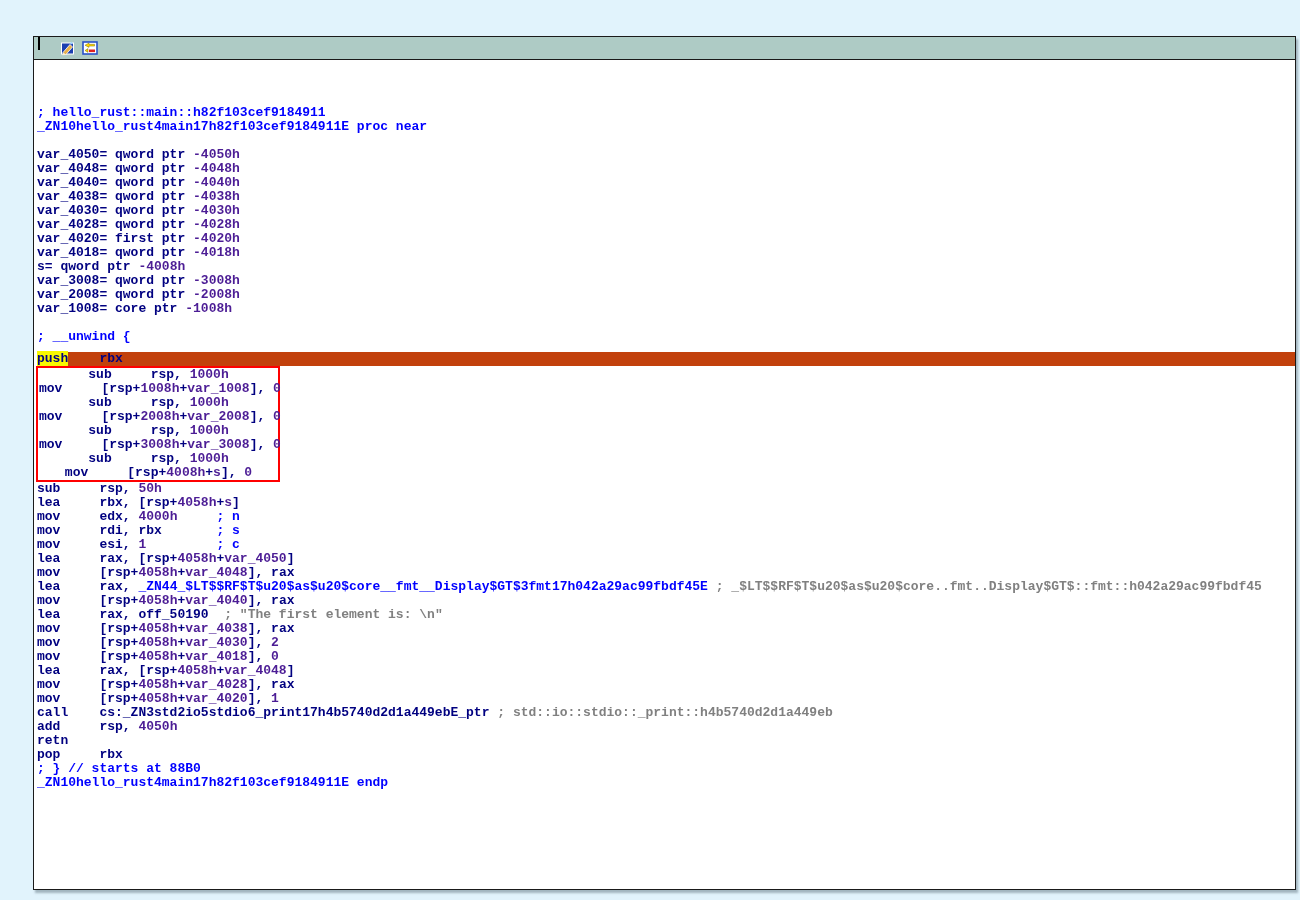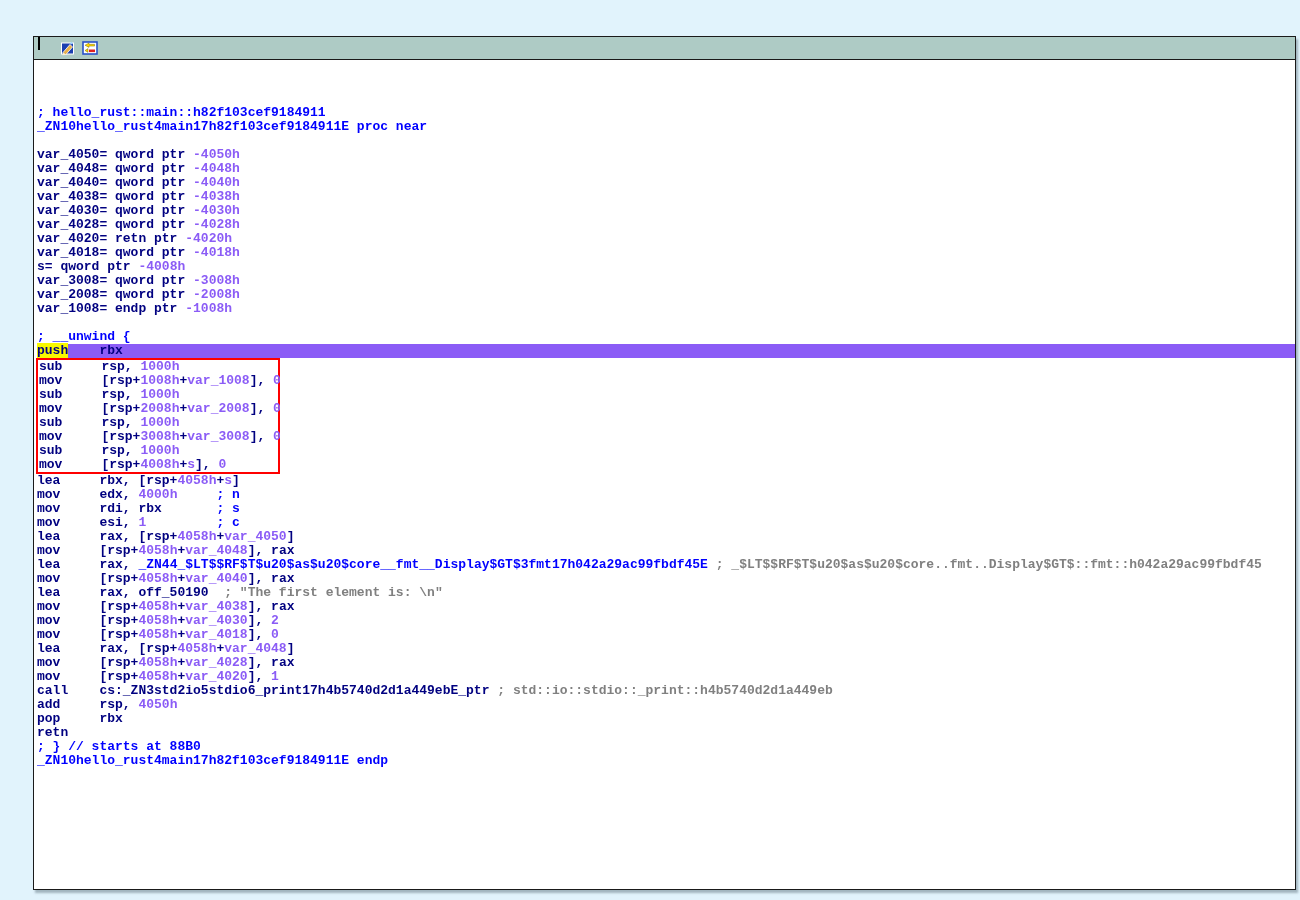--- a/index.html
+++ b/index.html
@@ -33,32 +33,33 @@
   .listing{
     position:relative;
     padding:4px 0 0 3px;
     font-size:13px;
     font-weight:bold;
     color:#000080;
     overflow:hidden;
     height:780px;
   }
   .asm-line{height:14px;line-height:14px;white-space:pre;overflow:visible;}
-  .cursor-line{background:#8b5cf6;margin-right:0;}
+  .cursor-line{background:#c2410c;margin-right:0;margin-top:8px;}
   .seg-n{color:#000080;}
-  .seg-g{color:#8b5cf6;}
+  .seg-g{color:#4c1d95;}
   .seg-b{color:#0000ff;}
   .seg-c{color:#808080;}
   .seg-hlw{color:#000080;background:#f8f800;}
   .red-box{
     border:2px solid #ff0000;
     width:244px;
     box-sizing:border-box;
     padding-left:0;
     margin-left:-1px;
+    text-align:center;
   }
   .red-box .asm-line{padding-left:1px;}
 </style>
 </head>
 <body>
 
 <div class="window">
   <div class="toolbar">
     <span class="tbtn">
       <span class="palette"></span>
@@ -86,54 +87,55 @@
       <div class="asm-line"></div>
       <div class="asm-line"><span class="seg-b">; hello_rust::main::h82f103cef9184911</span></div>
       <div class="asm-line"><span class="seg-b">_ZN10hello_rust4main17h82f103cef9184911E proc near</span></div>
       <div class="asm-line"></div>
       <div class="asm-line"><span class="seg-n">var_4050= qword ptr </span><span class="seg-g">-4050h</span></div>
       <div class="asm-line"><span class="seg-n">var_4048= qword ptr </span><span class="seg-g">-4048h</span></div>
       <div class="asm-line"><span class="seg-n">var_4040= qword ptr </span><span class="seg-g">-4040h</span></div>
       <div class="asm-line"><span class="seg-n">var_4038= qword ptr </span><span class="seg-g">-4038h</span></div>
       <div class="asm-line"><span class="seg-n">var_4030= qword ptr </span><span class="seg-g">-4030h</span></div>
       <div class="asm-line"><span class="seg-n">var_4028= qword ptr </span><span class="seg-g">-4028h</span></div>
-      <div class="asm-line"><span class="seg-n">var_4020= retn ptr </span><span class="seg-g">-4020h</span></div>
+      <div class="asm-line"><span class="seg-n">var_4020= first ptr </span><span class="seg-g">-4020h</span></div>
       <div class="asm-line"><span class="seg-n">var_4018= qword ptr </span><span class="seg-g">-4018h</span></div>
       <div class="asm-line"><span class="seg-n">s= qword ptr </span><span class="seg-g">-4008h</span></div>
       <div class="asm-line"><span class="seg-n">var_3008= qword ptr </span><span class="seg-g">-3008h</span></div>
       <div class="asm-line"><span class="seg-n">var_2008= qword ptr </span><span class="seg-g">-2008h</span></div>
-      <div class="asm-line"><span class="seg-n">var_1008= endp ptr </span><span class="seg-g">-1008h</span></div>
+      <div class="asm-line"><span class="seg-n">var_1008= core ptr </span><span class="seg-g">-1008h</span></div>
       <div class="asm-line"></div>
       <div class="asm-line"><span class="seg-b">; __unwind {</span></div>
       <div class="asm-line cursor-line"><span class="seg-hlw">push</span><span class="seg-n">    rbx</span></div>
       <div class="red-box">
         <div class="asm-line"><span class="seg-n">sub     rsp, </span><span class="seg-g">1000h</span></div>
         <div class="asm-line"><span class="seg-n">mov     [rsp+</span><span class="seg-g">1008h</span><span class="seg-n">+</span><span class="seg-g">var_1008</span><span class="seg-n">], </span><span class="seg-g">0</span></div>
         <div class="asm-line"><span class="seg-n">sub     rsp, </span><span class="seg-g">1000h</span></div>
         <div class="asm-line"><span class="seg-n">mov     [rsp+</span><span class="seg-g">2008h</span><span class="seg-n">+</span><span class="seg-g">var_2008</span><span class="seg-n">], </span><span class="seg-g">0</span></div>
         <div class="asm-line"><span class="seg-n">sub     rsp, </span><span class="seg-g">1000h</span></div>
         <div class="asm-line"><span class="seg-n">mov     [rsp+</span><span class="seg-g">3008h</span><span class="seg-n">+</span><span class="seg-g">var_3008</span><span class="seg-n">], </span><span class="seg-g">0</span></div>
         <div class="asm-line"><span class="seg-n">sub     rsp, </span><span class="seg-g">1000h</span></div>
         <div class="asm-line"><span class="seg-n">mov     [rsp+</span><span class="seg-g">4008h</span><span class="seg-n">+</span><span class="seg-g">s</span><span class="seg-n">], </span><span class="seg-g">0</span></div>
       </div>
+      <div class="asm-line"><span class="seg-n">sub     rsp, </span><span class="seg-g">50h</span></div>
       <div class="asm-line"><span class="seg-n">lea     rbx, [rsp+</span><span class="seg-g">4058h</span><span class="seg-n">+</span><span class="seg-g">s</span><span class="seg-n">]</span></div>
       <div class="asm-line"><span class="seg-n">mov     edx, </span><span class="seg-g">4000h</span><span class="seg-b">     ; n</span></div>
       <div class="asm-line"><span class="seg-n">mov     rdi, rbx</span><span class="seg-b">       ; s</span></div>
       <div class="asm-line"><span class="seg-n">mov     esi, </span><span class="seg-g">1</span><span class="seg-b">         ; c</span></div>
       <div class="asm-line"><span class="seg-n">lea     rax, [rsp+</span><span class="seg-g">4058h</span><span class="seg-n">+</span><span class="seg-g">var_4050</span><span class="seg-n">]</span></div>
       <div class="asm-line"><span class="seg-n">mov     [rsp+</span><span class="seg-g">4058h</span><span class="seg-n">+</span><span class="seg-g">var_4048</span><span class="seg-n">], rax</span></div>
       <div class="asm-line"><span class="seg-n">lea     rax, </span><span class="seg-b">_ZN44_$LT$$RF$T$u20$as$u20$core__fmt__Display$GT$3fmt17h042a29ac99fbdf45E</span><span class="seg-c"> ; _$LT$$RF$T$u20$as$u20$core..fmt..Display$GT$::fmt::h042a29ac99fbdf45</span></div>
       <div class="asm-line"><span class="seg-n">mov     [rsp+</span><span class="seg-g">4058h</span><span class="seg-n">+</span><span class="seg-g">var_4040</span><span class="seg-n">], rax</span></div>
       <div class="asm-line"><span class="seg-n">lea     rax, off_50190</span><span class="seg-c">  ; "The first element is: \n"</span></div>
       <div class="asm-line"><span class="seg-n">mov     [rsp+</span><span class="seg-g">4058h</span><span class="seg-n">+</span><span class="seg-g">var_4038</span><span class="seg-n">], rax</span></div>
       <div class="asm-line"><span class="seg-n">mov     [rsp+</span><span class="seg-g">4058h</span><span class="seg-n">+</span><span class="seg-g">var_4030</span><span class="seg-n">], </span><span class="seg-g">2</span></div>
       <div class="asm-line"><span class="seg-n">mov     [rsp+</span><span class="seg-g">4058h</span><span class="seg-n">+</span><span class="seg-g">var_4018</span><span class="seg-n">], </span><span class="seg-g">0</span></div>
       <div class="asm-line"><span class="seg-n">lea     rax, [rsp+</span><span class="seg-g">4058h</span><span class="seg-n">+</span><span class="seg-g">var_4048</span><span class="seg-n">]</span></div>
       <div class="asm-line"><span class="seg-n">mov     [rsp+</span><span class="seg-g">4058h</span><span class="seg-n">+</span><span class="seg-g">var_4028</span><span class="seg-n">], rax</span></div>
       <div class="asm-line"><span class="seg-n">mov     [rsp+</span><span class="seg-g">4058h</span><span class="seg-n">+</span><span class="seg-g">var_4020</span><span class="seg-n">], </span><span class="seg-g">1</span></div>
       <div class="asm-line"><span class="seg-n">call    cs:_ZN3std2io5stdio6_print17h4b5740d2d1a449ebE_ptr</span><span class="seg-c"> ; std::io::stdio::_print::h4b5740d2d1a449eb</span></div>
       <div class="asm-line"><span class="seg-n">add     rsp, </span><span class="seg-g">4050h</span></div>
+      <div class="asm-line"><span class="seg-n">retn</span></div>
       <div class="asm-line"><span class="seg-n">pop     rbx</span></div>
-      <div class="asm-line"><span class="seg-n">retn</span></div>
       <div class="asm-line"><span class="seg-b">; } // starts at 88B0</span></div>
       <div class="asm-line"><span class="seg-b">_ZN10hello_rust4main17h82f103cef9184911E endp</span></div>
     </div>
 </div>
 
 </body></html>

